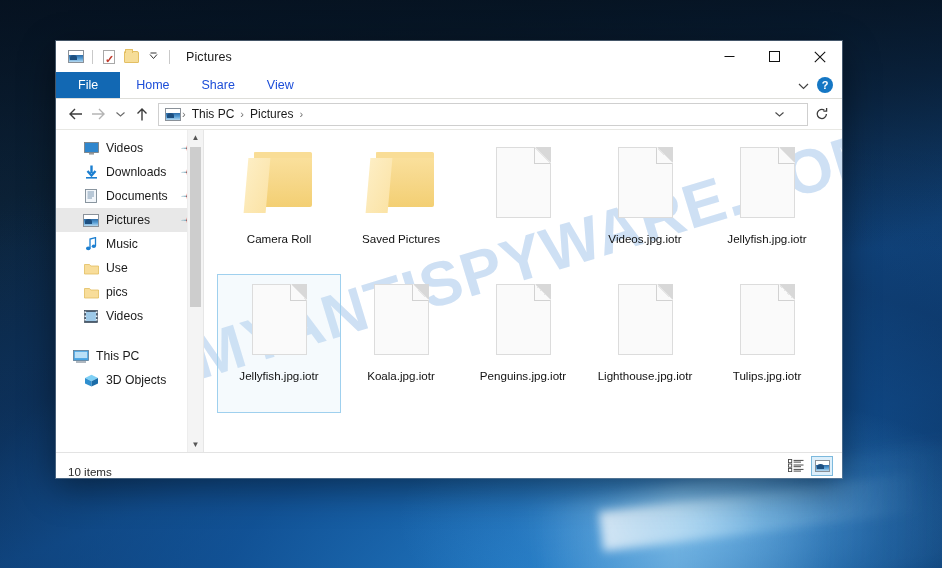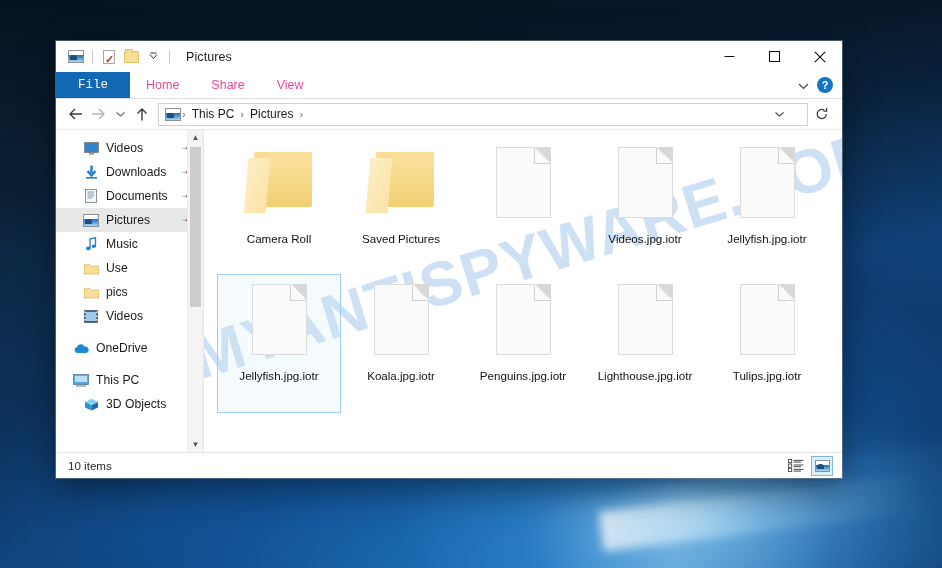--- a/index.html
+++ b/index.html
@@ -88,23 +88,23 @@
   .propicon .chk { position:absolute; left:1px; top:3px; font-size:11px; line-height:11px; color:#c0392b; font-weight:bold;}
 
   
   .ribbon {
     height: 26px; display: flex; align-items: stretch;
     background: #ffffff; border-bottom: 1px solid #dededa;
     flex: 0 0 auto; position: relative;
   }
   .rtab {
     display: flex; align-items: center; justify-content: center;
-    font-size: 12.5px; color: #ec4899; padding: 0 16px; cursor: default;
-  }
-  .rtab.file { background: #1268b3; color: #ffffff; padding: 6px 22px; font-family: Liberation Mono, monospace; }
+    font-size: 12.5px; color: #1d4ed8; padding: 0 16px; cursor: default;
+  }
+  .rtab.file { background: #1268b3; color: #ffffff; padding: 6px 22px; }
   .ribbon-right { position: absolute; right: 0; top: 0; height: 26px; display: flex; align-items: center; gap: 8px; padding-right: 9px; }
   .helpbtn {
     width: 16px; height: 16px; border-radius: 50%;
     background: #1577c4; color: #fff; font-size: 11px; font-weight: bold;
     display: flex; align-items: center; justify-content: center;
   }
 
   
   .addrrow {
     height: 30px; display: flex; align-items: center;
@@ -221,21 +221,21 @@
     transform: rotate(-17deg);
     white-space: nowrap; letter-spacing: 1px;
     pointer-events: none; user-select: none;
     font-family: "Liberation Sans", sans-serif;
   }
 
   
   .statusbar {
     height: 25px; flex: 0 0 auto;
     border-top: 1px solid #e3e3e3; background: #ffffff;
-    display: flex; align-items: center; position: relative;
+    display: flex; align-items: flex-end; position: relative;
     padding-left: 12px;
   }
   .statustext { font-size: 11.6px; color: #2b2b2b; }
   .viewbtns { position:absolute; right: 9px; top: 0; height: 25px; display:flex; align-items:center; gap: 4px; }
   .vbtn { width: 22px; height: 20px; display:flex; align-items:center; justify-content:center; box-sizing:border-box;}
   .vbtn.active { border: 1px solid #7cb9dd; background: #ddeffb; }
 </style>
 </head>
 <body>
 
@@ -437,28 +437,20 @@
                 <rect x="11.8" y="1.5" width="1.6" height="1.6" fill="#e9eef3"></rect>
                 <rect x="11.8" y="5.5" width="1.6" height="1.6" fill="#e9eef3"></rect>
                 <rect x="11.8" y="9" width="1.6" height="1.6" fill="#e9eef3"></rect>
               </svg>
           </span>
           <span>Videos</span>
         </div>
 
         <div class="gap"></div>
 
-        <div class="navitem">
-          <span class="nav-ico">
-            <svg width="16" height="11" viewBox="0 0 16 11">
-                <path d="M4.2 10 A3 3 0 0 1 4 4.1 A4 4 0 0 1 11.5 3.6 A2.9 2.9 0 0 1 13.2 10 Z" fill="#1f8ad2"></path>
-              </svg>
-          </span>
-          <span>OneDrive</span>
-        </div>
 
         <div class="gap"></div>
 
         <div class="navitem">
           <span class="nav-ico">
             <svg width="16" height="13" viewBox="0 0 16 13">
                 <rect x="0.5" y="0.5" width="15" height="10" fill="#47a3e3" stroke="#5d7c95" stroke-width="0.8"></rect>
                 <rect x="1.8" y="1.8" width="12.4" height="6.3" fill="#b9dff7"></rect>
                 <rect x="3" y="11.3" width="10" height="1.4" fill="#8f9ba5"></rect>
               </svg>

